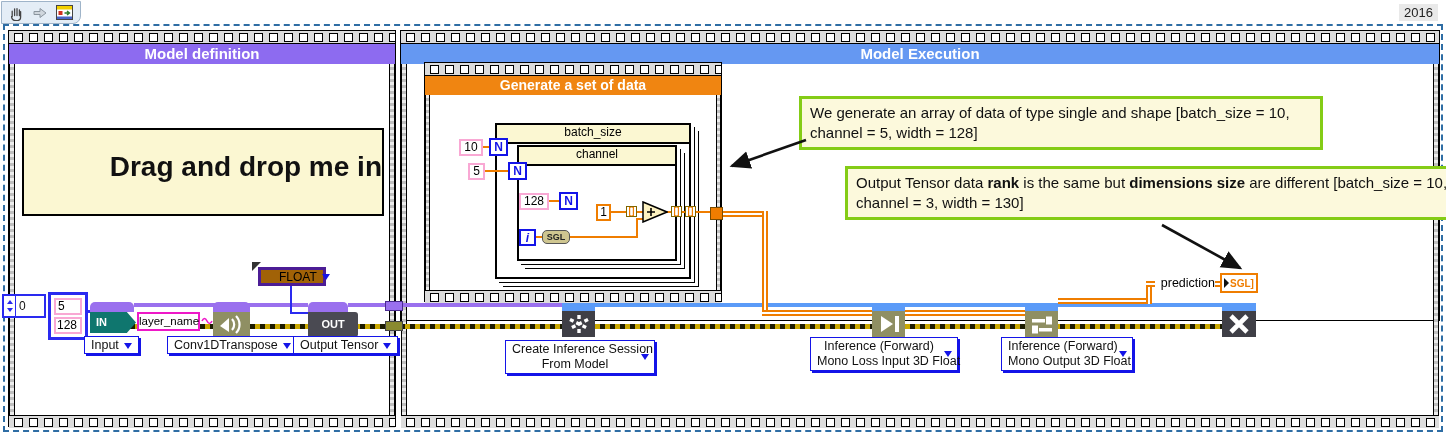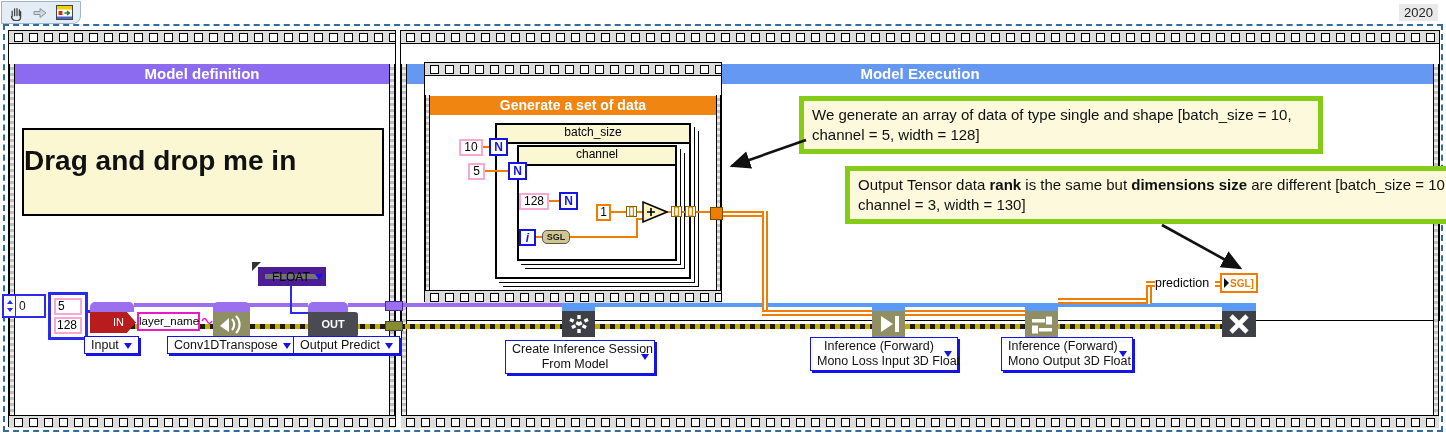--- a/index.html
+++ b/index.html
@@ -17,26 +17,26 @@
   .yearbadge{right:8px;top:4px;background:#e9e9e9;color:#222;font-size:13px;padding:1px 5px;z-index:10;}
 
   
   .lvframe{border:1px solid #000;background:#fff;z-index:2;}
   .filmstrip{display:flex;align-items:center;gap:6px;padding-left:5px;background:#dcdcdc;
              border-bottom:1px solid #000;overflow:hidden;}
   .filmstrip.bottom{border-bottom:none;border-top:1px solid #000;}
   .filmstrip i{flex:0 0 auto;width:7px;height:7px;background:#fff;border:1px solid #000;}
   .sidestrip{background:repeating-linear-gradient(180deg,#ececec 0 3px,#bfbfbf 3px 6px);
              border-left:1px solid #000;border-right:1px solid #000;}
-  .framehdr{color:#fff;font-weight:bold;font-size:15px;text-align:center;line-height:20px;margin-top:20px;}
-
-  
-  .bignote{border:2px solid #000;background:#fbf7d2;text-align:left;font-weight:bold;
-           font-size:28px;line-height:42px;z-index:8;padding-top:10px;}
-  .comment{border:5px solid #84cc16;background:#fcf9dc;font-size:15px;line-height:1.32;
+  .framehdr{color:#fff;font-weight:bold;font-size:15px;text-align:center;line-height:20px;}
+
+  
+  .bignote{border:2px solid #000;background:#fbf7d2;text-align:right;font-weight:bold;
+           font-size:28px;line-height:42px;z-index:8;padding-top:16px;}
+  .comment{border:3px solid #84cc16;background:#fcf9dc;font-size:15px;line-height:1.32;
            padding:4px 8px;z-index:8;}
   .comment b{font-weight:bold;}
 
   
   .loop{border:2px solid #000;z-index:4;
         box-shadow:3px 3px 0 0 #fff,4px 4px 0 0 #000,7px 7px 0 0 #fff,8px 8px 0 0 #000;}
   .loophdr{background:#fbf7d2;border-bottom:2px solid #000;font-size:12px;text-align:center;
            line-height:15px;color:#000;}
 
   
@@ -60,40 +60,40 @@
   .bwire{background:#5b9bf8;}
   .tbwire{background:#2a2af0;}
   .owire{background:#ef7d00;}
   .owire2h{background:linear-gradient(180deg,#ef7d00 0 2px,#fff 2px 4px,#ef7d00 4px 6px);}
   .owire2v{background:linear-gradient(90deg,#ef7d00 0 2px,#fff 2px 4px,#ef7d00 4px 6px);}
   .objwire{background:repeating-linear-gradient(90deg,#1c1c00 0 5px,#c9a800 5px 10px);}
 
   
   .nodeband{background:#9a70ee;border-radius:5px 5px 0 0;z-index:7;}
   .nodebandblue{background:#5b9bf8;z-index:8;}
-  .inbody{background:#b91c1c;color:#fff;font-weight:normal;font-size:11px;line-height:21px;
-          padding-left:23px;clip-path:polygon(0 0,80% 0,100% 50%,80% 100%,0 100%);z-index:7;}
+  .inbody{background:#0f766e;color:#fff;font-weight:bold;font-size:11px;line-height:21px;
+          padding-left:6px;clip-path:polygon(0 0,80% 0,100% 50%,80% 100%,0 100%);z-index:7;}
   .outbody{background:#4a4a52;color:#fff;font-weight:bold;font-size:11px;line-height:25px;
            text-align:center;border-radius:0 3px 3px 0;z-index:7;}
   .iconbody{z-index:7;display:flex;align-items:center;justify-content:center;}
   .khaki{background:#8f8f63;}
   .darkicon{background:#3f3f46;}
   .strconst{border:2px solid #ee18c8;background:#fff;color:#000;font-size:11.5px;text-align:center;
             line-height:15px;z-index:8;}
 
   
   .nlabel{border:1.5px solid #1414e8;box-shadow:2px 2px 0 0 #1414e8;background:#fff;color:#111;
           font-size:12.5px;text-align:center;padding:1px 6px;z-index:8;white-space:nowrap;}
   .nlabel .ln{display:block;line-height:15px;}
   .dd{width:0;height:0;border-left:4px solid transparent;border-right:4px solid transparent;
       border-top:6px solid #1414e8;display:inline-block;margin-left:5px;vertical-align:middle;}
   .dd.absdd{position:absolute;right:5px;top:50%;margin-top:-3px;}
 
-  .enumconst{border:7px solid #4c1d95;background:#737373;color:#000;font-size:12px;display:flex;
-             align-items:center;gap:3px;padding:0 4px;z-index:8;}
+  .enumconst{border:3px solid #4c1d95;background:#a16207;color:#000;font-size:12px;display:flex;
+             align-items:center;gap:3px;padding:0 15px;z-index:8;}
   .fold{width:0;height:0;border-left:9px solid #333;border-bottom:9px solid transparent;z-index:8;}
 
   .predbox{border:2px solid #ef7d00;background:#fff;color:#ef7d00;font-weight:bold;font-size:10px;
            display:flex;align-items:center;justify-content:center;gap:1px;z-index:8;}
   .predlabel{background:#fff;color:#000;font-size:12.5px;z-index:8;line-height:17px;}
 
   .ctrl{border:2px solid #2a2af0;background:#fff;z-index:6;}
   svg{display:block;}
   .arrowlayer{z-index:9;pointer-events:none;}
 </style>
@@ -116,21 +116,21 @@
     <span class="tbicon">
       <svg width="17" height="15" viewBox="0 0 17 15">
         <rect x="0.5" y="0.5" width="16" height="14" fill="#fff" stroke="#444"></rect>
         <rect x="1" y="1" width="15" height="3.5" fill="#f2cf00"></rect>
         <rect x="2.5" y="6" width="4" height="4" fill="#d03020"></rect>
         <path d="M8.5 8 h5 M11 6 l2.5 2 -2.5 2" stroke="#2a7a2a" stroke-width="1.4" fill="none"></path>
         <rect x="1" y="11.5" width="15" height="2.5" fill="#4a66c8"></rect>
       </svg>
     </span>
   </div>
-  <div class="abs yearbadge">2020</div>
+  <div class="abs yearbadge">2016</div>
 
   <div class="abs marquee" style="left:3px;top:24px;width:1440px;height:408px;"></div>
 
   <div class="abs lvframe" style="left:8px;top:30px;width:388px;height:397px;">
     <div class="abs filmstrip" style="left:0;top:0;width:386px;height:13px;">
         <i></i>
         <i></i>
         <i></i>
         <i></i>
         <i></i>
@@ -489,21 +489,21 @@
     <svg width="10" height="11" viewBox="0 0 10 11">
         <path d="M1 3.5 h6 M5 1 l3 2.5 -3 2.5" stroke="#d03020" stroke-width="1.3" fill="none"></path>
         <path d="M9 8 h-6 M5 5.5 l-3 2.5 3 2.5" stroke="#2a2af0" stroke-width="1.3" fill="none"></path>
       </svg>
     <span>FLOAT</span>
     <span class="dd" style="margin-left:2px;"></span>
   </div>
 
   <div class="abs nodeband" style="left:308px;top:302px;width:40px;height:10px;"></div>
   <div class="abs outbody" style="left:308px;top:312px;width:50px;height:25px;">OUT</div>
-  <div class="abs nlabel" style="left:293px;top:336px;"><span>Output Predict</span><span class="dd"></span></div>
+  <div class="abs nlabel" style="left:293px;top:336px;"><span>Output Tensor</span><span class="dd"></span></div>
 
   <div class="abs nodebandblue" style="left:562px;top:303px;width:33px;height:8px;"></div>
   <div class="abs iconbody darkicon" style="left:562px;top:311px;width:33px;height:26px;">
     <svg width="26" height="22" viewBox="0 0 26 22">
       <path d="M13 2 v18 M4 6.5 l18 9 M22 6.5 l-18 9" stroke="#fff" stroke-width="3.4" stroke-dasharray="4 3"></path>
     </svg>
   </div>
   <div class="abs nlabel" style="left:505px;top:340px;width:150px;padding-right:16px;">
     <span class="ln">Create Inference Session</span>
     <span class="ln">From Model</span>
@@ -538,21 +538,21 @@
     <span class="dd absdd"></span>
   </div>
 
   <div class="abs nodebandblue" style="left:1222px;top:303px;width:34px;height:8px;"></div>
   <div class="abs iconbody darkicon" style="left:1222px;top:311px;width:34px;height:26px;">
     <svg width="26" height="22" viewBox="0 0 26 22">
       <path d="M5 3 L21 19 M21 3 L5 19" stroke="#fff" stroke-width="4.6"></path>
     </svg>
   </div>
 
-  <div class="abs predlabel" style="left:1155px;top:275px;width:60px;">prediction</div>
+  <div class="abs predlabel" style="left:1155px;top:275px;width:60px;text-align:right;">prediction</div>
   <div class="abs predbox" style="left:1220px;top:273px;width:38px;height:20px;">
     <svg width="5" height="10" viewBox="0 0 5 10">
         <polygon points="0,0 5,5 0,10" fill="#111"></polygon>
       </svg>
     <span>SGL]</span>
   </div>
 
   <div class="abs comment" style="left:799px;top:96px;width:524px;">We generate an array of data of type single and shape [batch_size = 10, channel = 5, width = 128]</div>
   <div class="abs comment" style="left:845px;top:166px;width:620px;">
     <span>Output Tensor data </span><b>rank</b><span> is the same but </span><b>dimensions size</b><span> are different [batch_size = 10, channel = 3, width = 130]</span>

